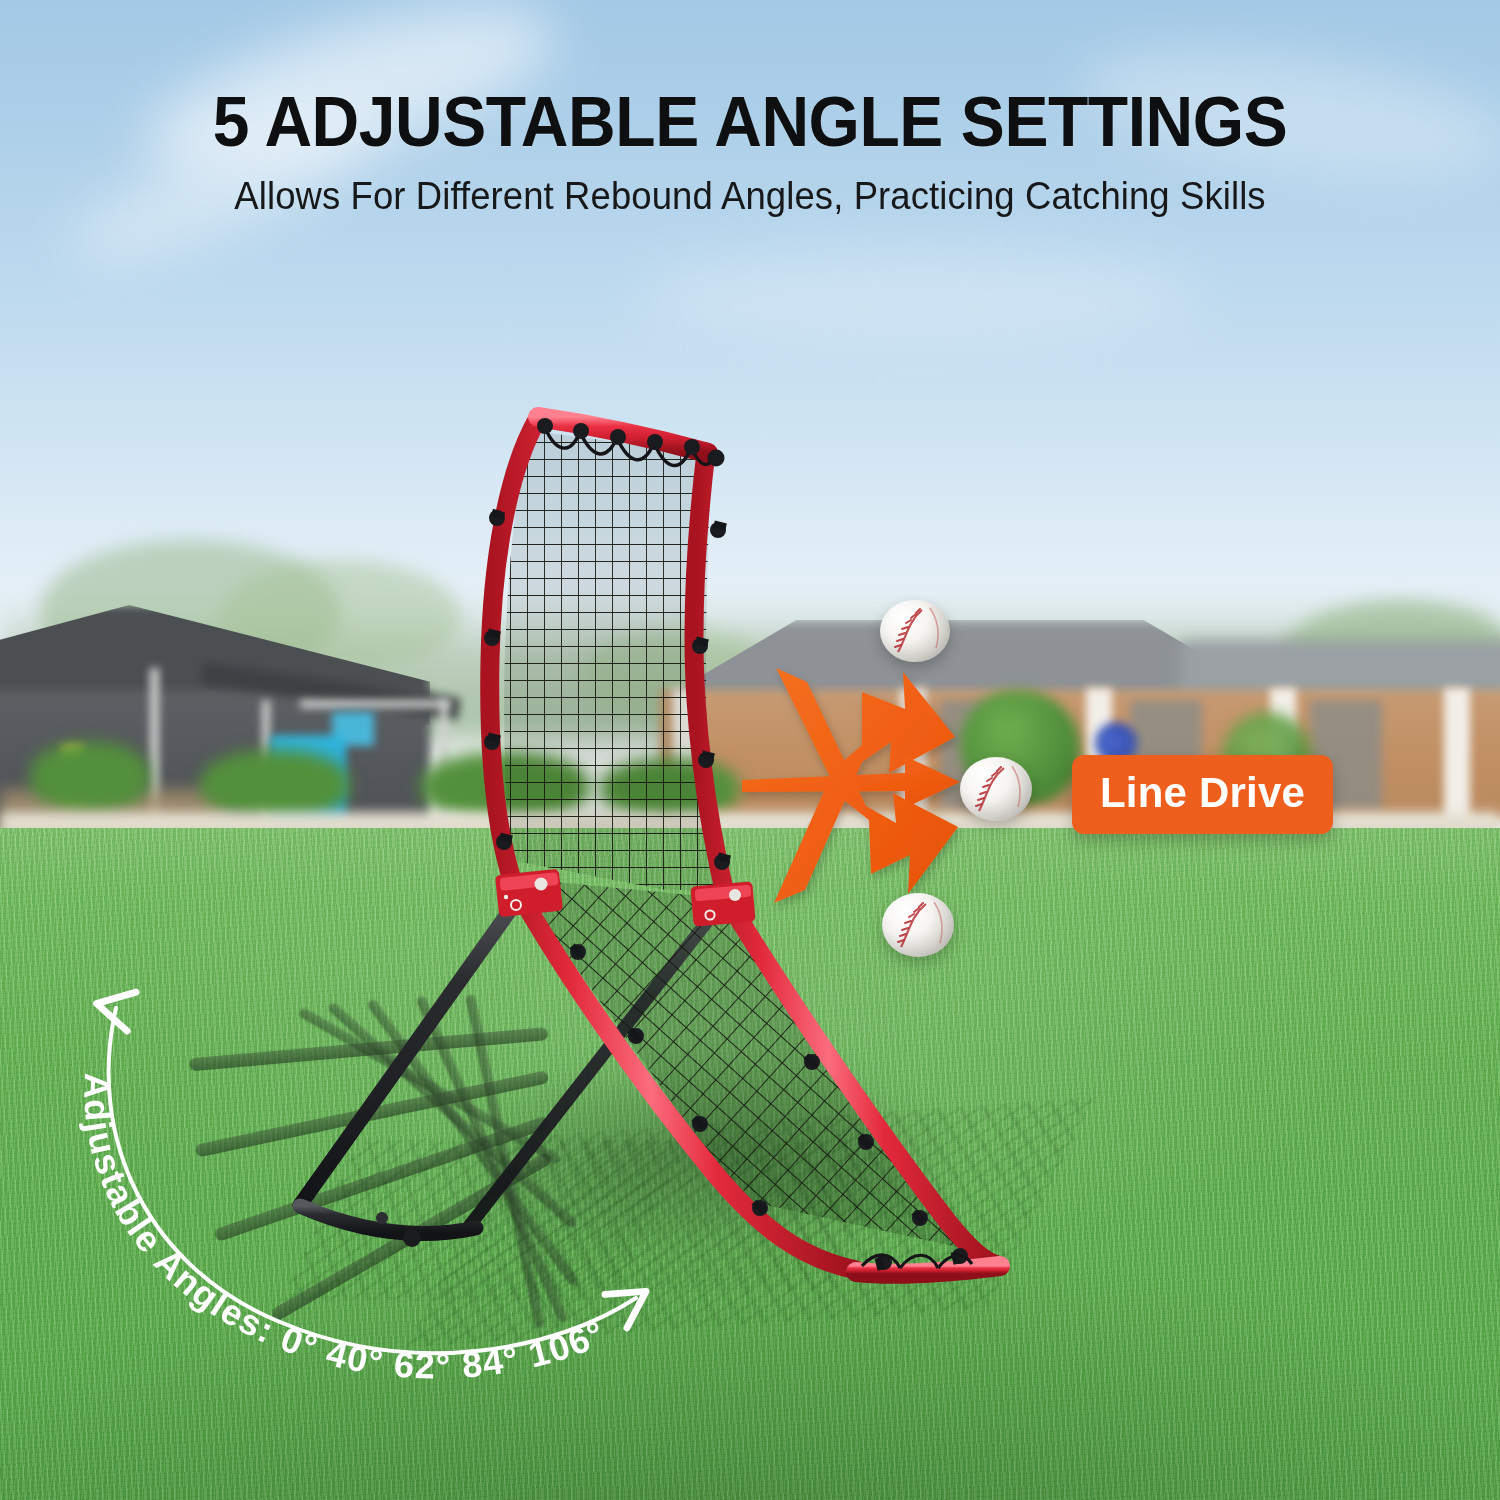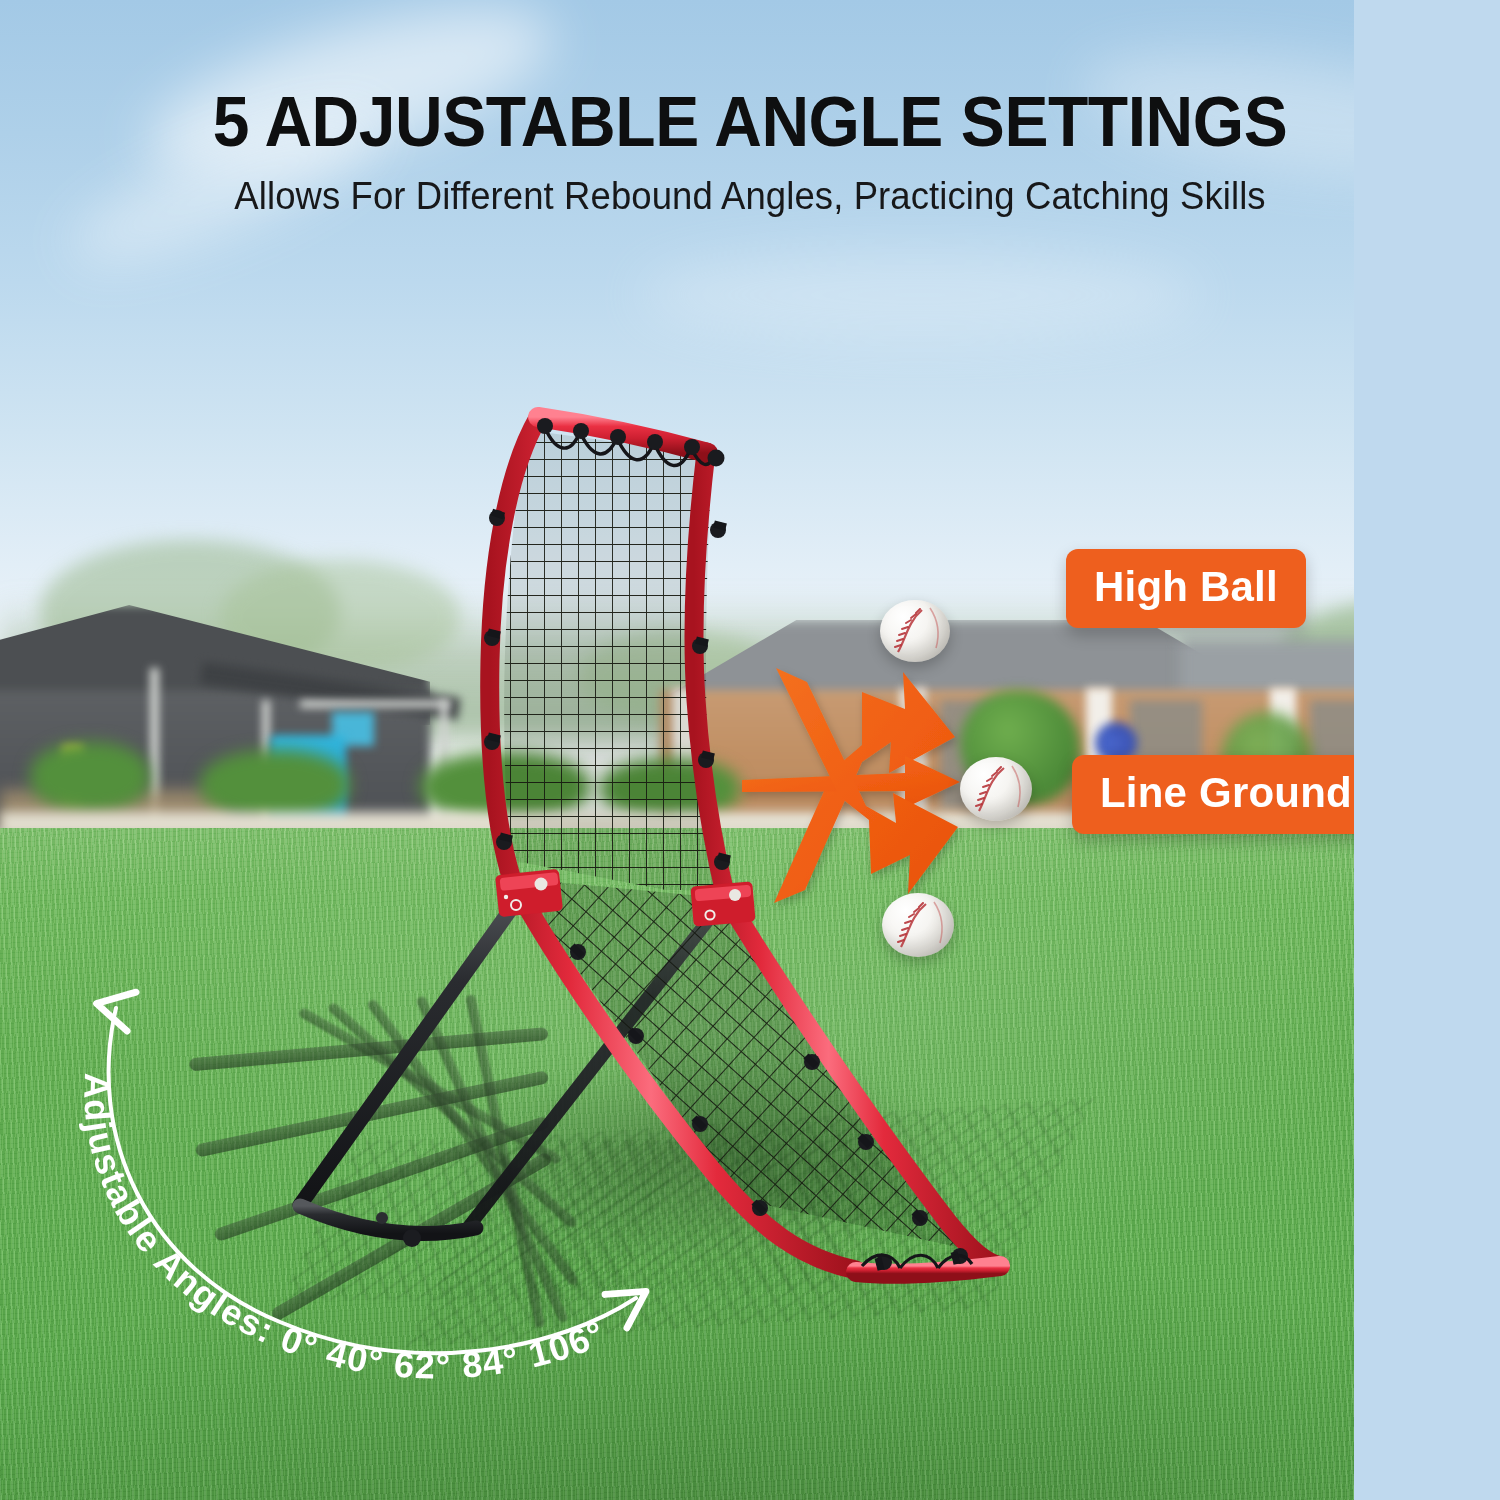--- a/index.html
+++ b/index.html
@@ -3,21 +3,21 @@
 <meta charset="utf-8">
 <title>VEVOR Rebounder — 5 Adjustable Angle Settings</title>
 <style>
   html,body{margin:0;padding:0;}
   body{
     width:1500px;height:1500px;
     font-family:"Liberation Sans","DejaVu Sans",sans-serif;
     overflow:hidden;
     background:#bfd9ee;
   }
-  #stage{position:relative;width:1336px;height:1500px;overflow:hidden;padding-left:18px;}
+  #stage{position:relative;width:1500px;height:1500px;overflow:hidden;}
 
   
   .sky{
     position:absolute;left:0;top:0;width:1500px;height:830px;
     background:linear-gradient(180deg,
       #a3c9e6 0%,
       #aed0e9 16%,
       #bcd9ee 34%,
       #cfe4f2 52%,
       #e2eef7 68%,
@@ -558,23 +558,22 @@
           <path d="M20 37 l6 -2"></path>
         <path d="M23 30 l6 -2"></path>
           <path d="M27 24 l5 -3"></path>
           <path d="M32 19 l5 -4"></path>
         <path d="M37 14 l4 -4"></path>
       </g>
       <path d="M52 9 C60 21 62 35 58 50" fill="none" stroke="#c04a4a" stroke-width="1.6" opacity=".45"></path>
     </svg>
   </div>
 
-  <div class="badge" style="left:1066px;top:549px;">High Ball</div>
-
-  <div class="badge" style="left:1072px;top:755px;">Line Ground</div>
+
+  <div class="badge" style="left:1072px;top:755px;">Line Drive</div>
 
 
   <svg class="arcsvg" viewBox="0 0 650 470" preserveAspectRatio="none" aria-hidden="true">
     <defs>
       <path id="arcPath" d="M76,58 C46,188 108,318 240,372 C378,430 520,398 596,348"></path>
       <marker id="arwUp" markerWidth="13" markerHeight="13" refX="6" refY="6" orient="auto-start-reverse" markerUnits="strokeWidth">
         <path d="M1,10 L6,1 L11,10" fill="none" stroke="#ffffff" stroke-width="1.7" stroke-linecap="round" stroke-linejoin="round"></path>
       </marker>
       <marker id="arwEnd" markerWidth="13" markerHeight="13" refX="7" refY="6" orient="auto" markerUnits="strokeWidth">
         <path d="M1,1 L10,6 L1,11" fill="none" stroke="#ffffff" stroke-width="1.7" stroke-linecap="round" stroke-linejoin="round"></path>

